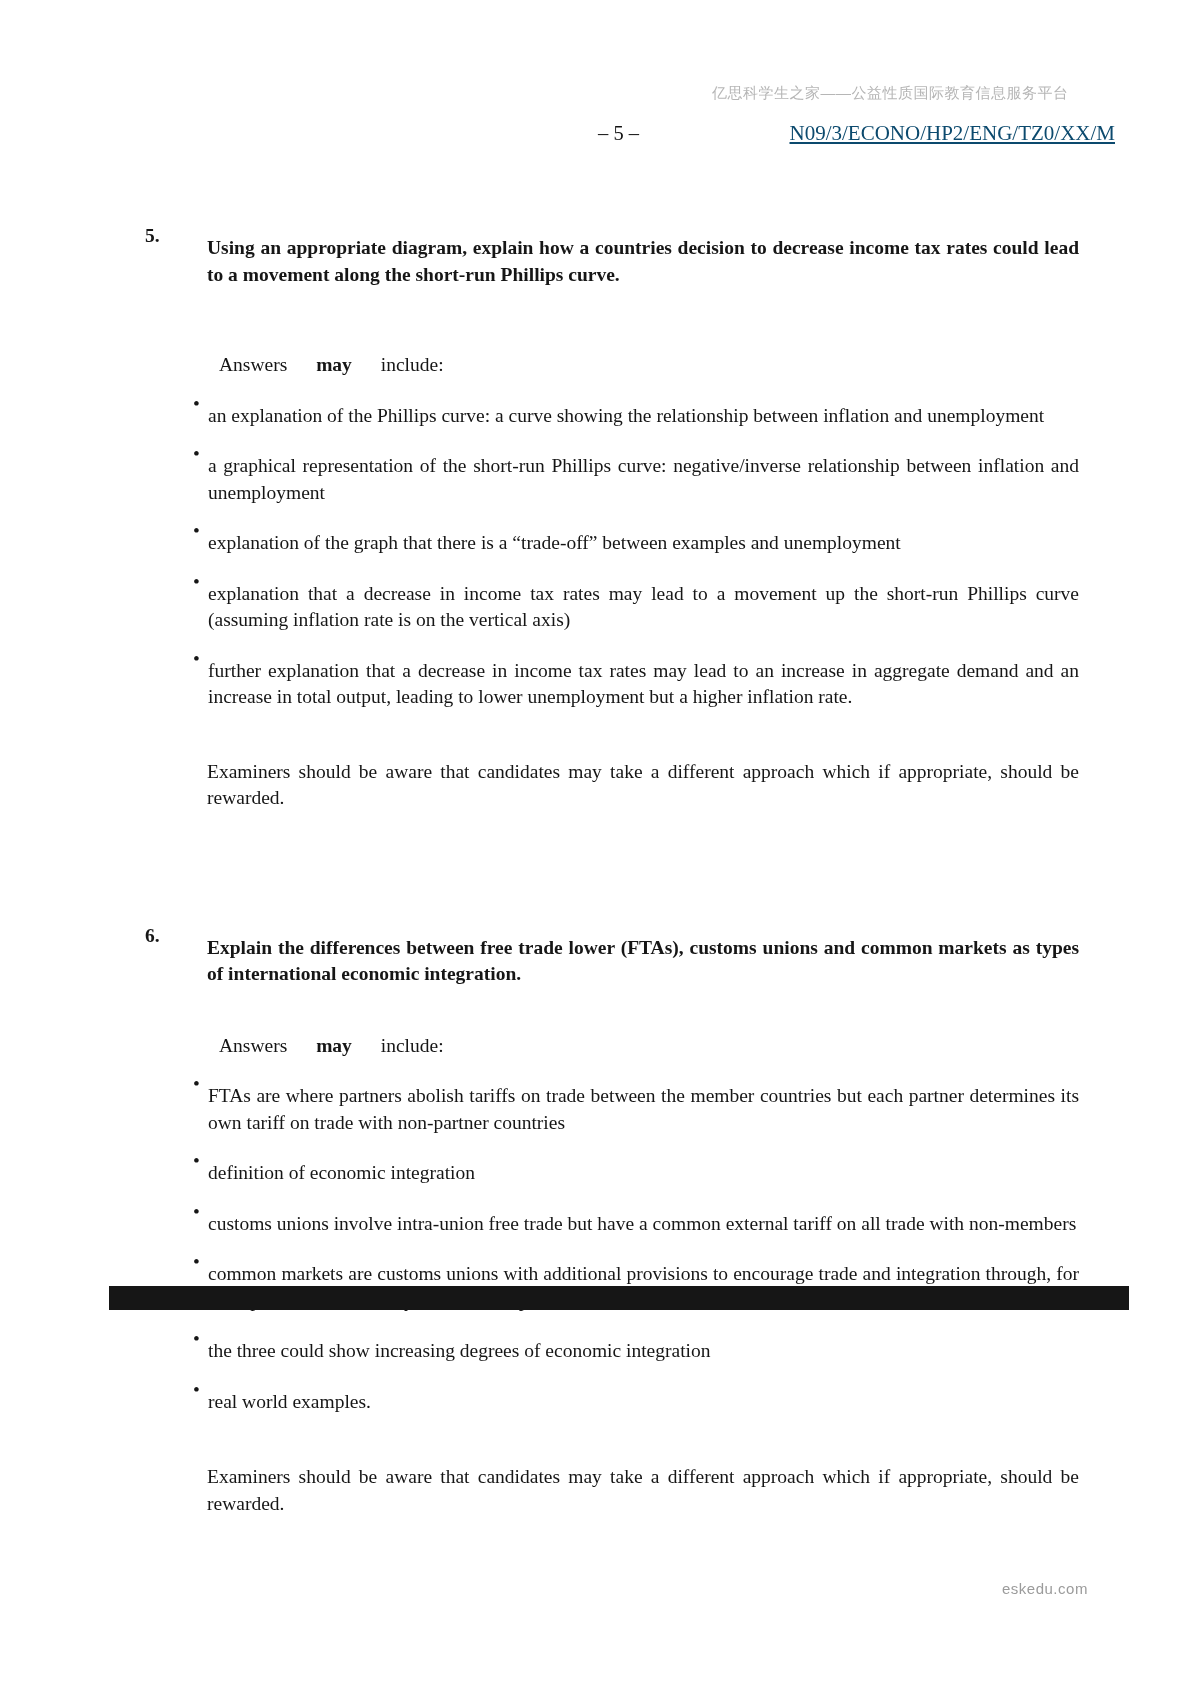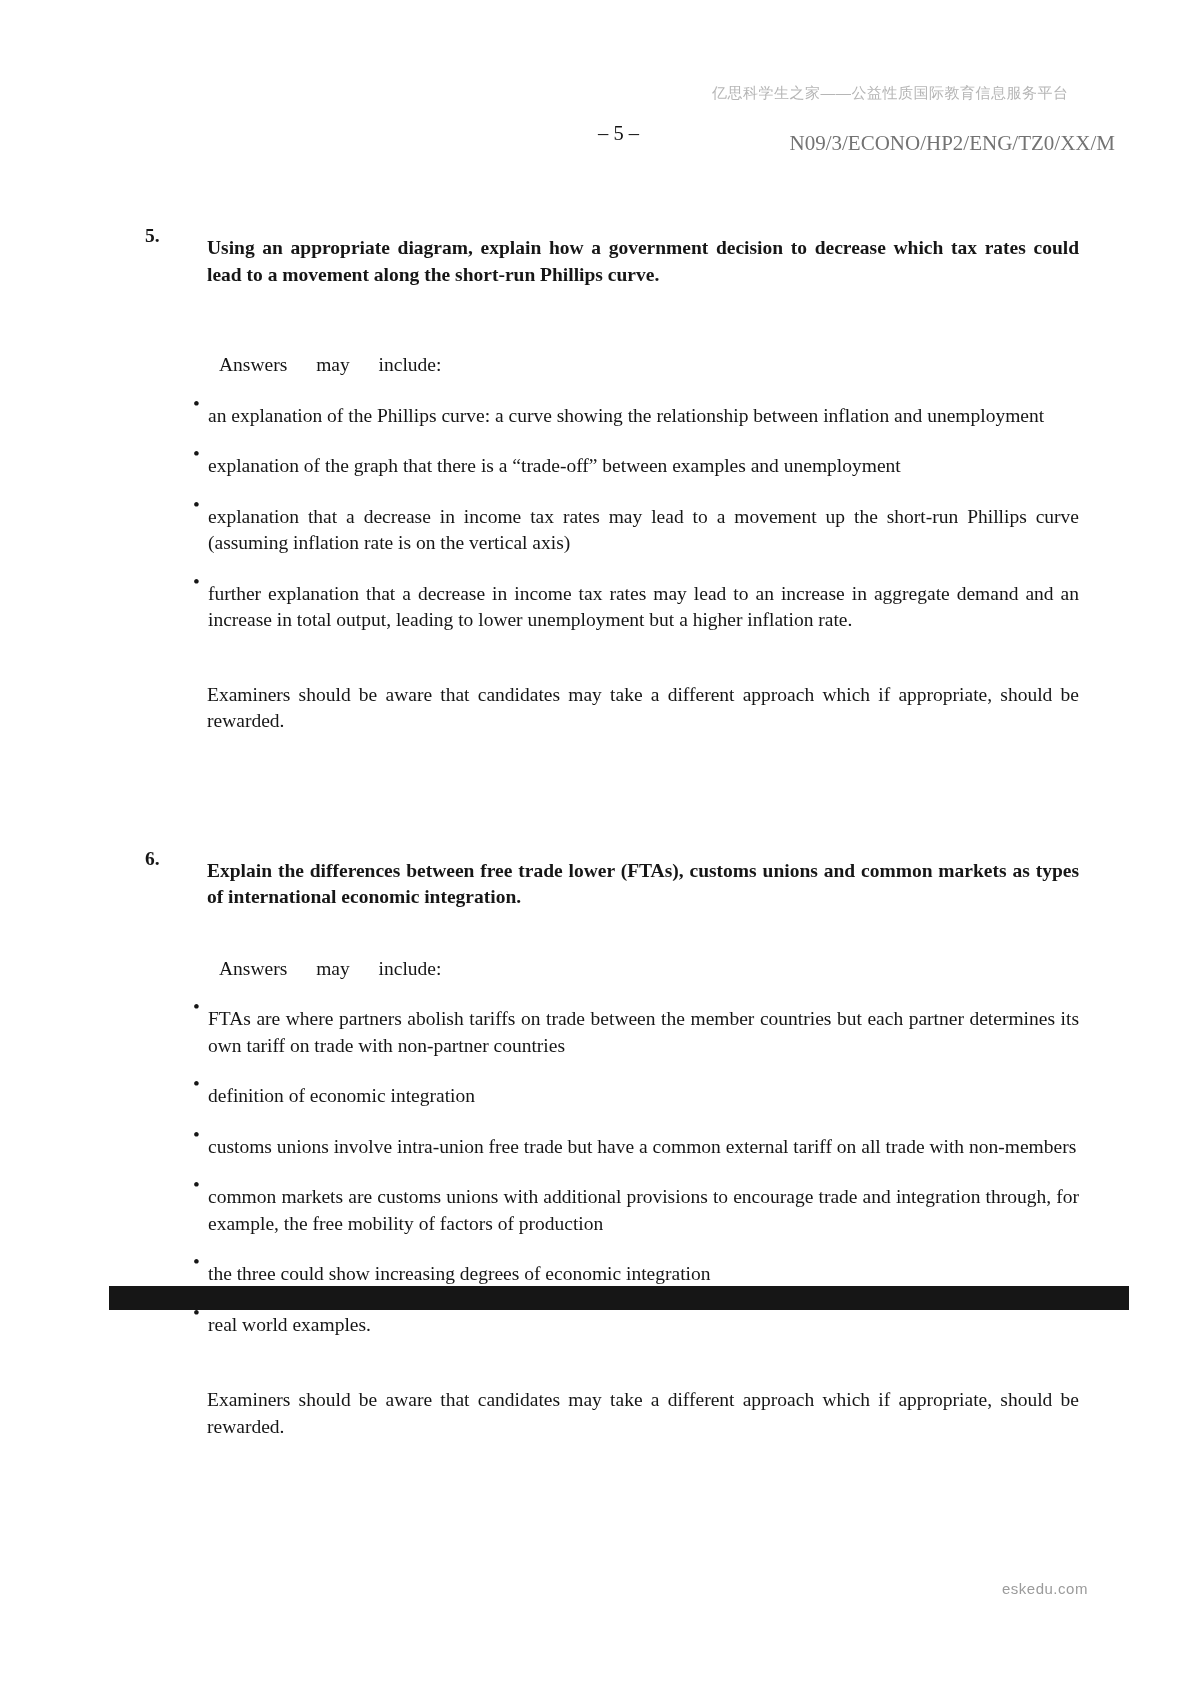--- a/index.html
+++ b/index.html
@@ -27,39 +27,40 @@
     position: absolute;
     left: 562px;
     top: 86px;
     font-size: 20.5px;
     color: #111;
     white-space: nowrap;
   }
   .paper-code {
     position: absolute;
     right: 88px;
-    top: 95px;
+    top: 85px;
     font-size: 21px;
-    color: #737373;
+    color: #0c4a6e;
     white-space: nowrap;
+    text-decoration: underline;
   }
   .content {
     position: absolute;
     left: 85px;
     top: 163px;
     width: 1018px;
     font-size: 19.5px;
     line-height: 26.5px;
   }
   .question { display: flex; }
   .q-num { width: 50px; flex: none; font-weight: bold; }
   .q-body { width: 968px; }
   .prompt { font-weight: bold; text-align: justify; }
   .intro { margin-top: 40px; }
-  .intro .bold { font-weight: normal; }
+  .intro .bold { font-weight: bold; }
   ul.points { list-style: none; margin: 0; padding: 0; }
   li.point {
     position: relative;
     padding-left: 13px;
     text-align: justify;
   }
   li.point::before {
     content: "\2022";
     position: absolute;
     left: -2px;
@@ -97,26 +98,27 @@
 
   <div class="page-number">– 5 –</div>
 
   <div class="paper-code">N09/3/ECONO/HP2/ENG/TZ0/XX/M</div>
 
   <div class="content">
 
     <div class="question question-5">
       <div class="q-num">5.</div>
       <div class="q-body">
-        <div class="prompt">Using an appropriate diagram, explain how a government decision to decrease which tax rates could lead to a movement along the short-run Phillips curve.</div>
+        <div class="prompt">Using an appropriate diagram, explain how a countries decision to decrease income tax rates could lead to a movement along the short-run Phillips curve.</div>
 
         <div class="intro"><span>Answers </span><span class="bold">may</span><span> include:</span></div>
 
         <ul class="points">
           <li class="point">an explanation of the Phillips curve: a curve showing the relationship between inflation and unemployment</li>
+          <li class="point">a graphical representation of the short-run Phillips curve: negative/inverse relationship between inflation and unemployment</li>
           <li class="point">explanation of the graph that there is a “trade-off” between examples and unemployment</li>
           <li class="point">explanation that a decrease in income tax rates may lead to a movement up the short-run Phillips curve (assuming inflation rate is on the vertical axis)</li>
           <li class="point">further explanation that a decrease in income tax rates may lead to an increase in aggregate demand and an increase in total output, leading to lower unemployment but a higher inflation rate.</li>
         </ul>
 
         <div class="note">Examiners should be aware that candidates may take a different approach which if appropriate, should be rewarded.</div>
       </div>
     </div>
 
     <div class="question question-6">

